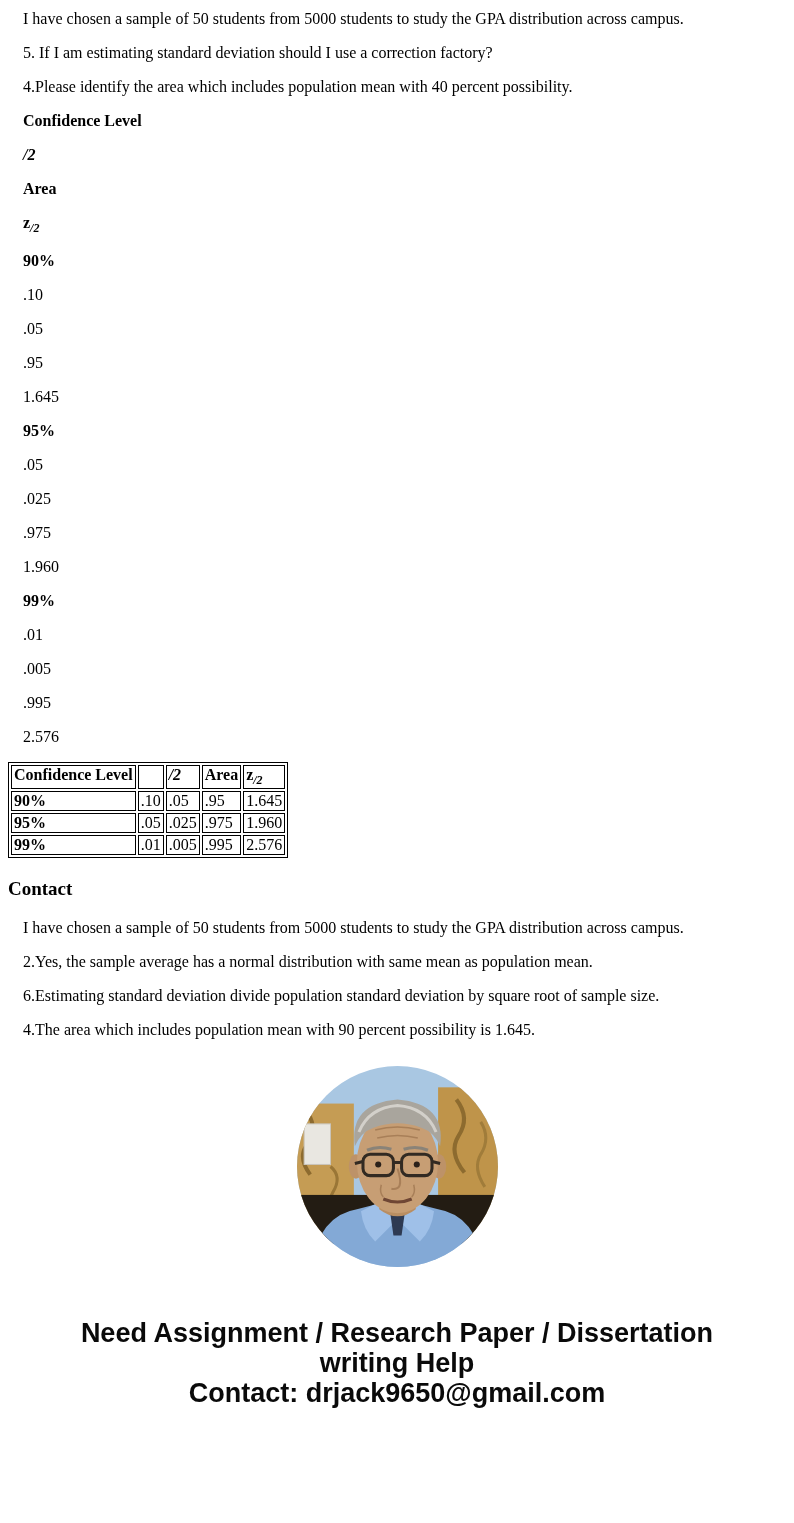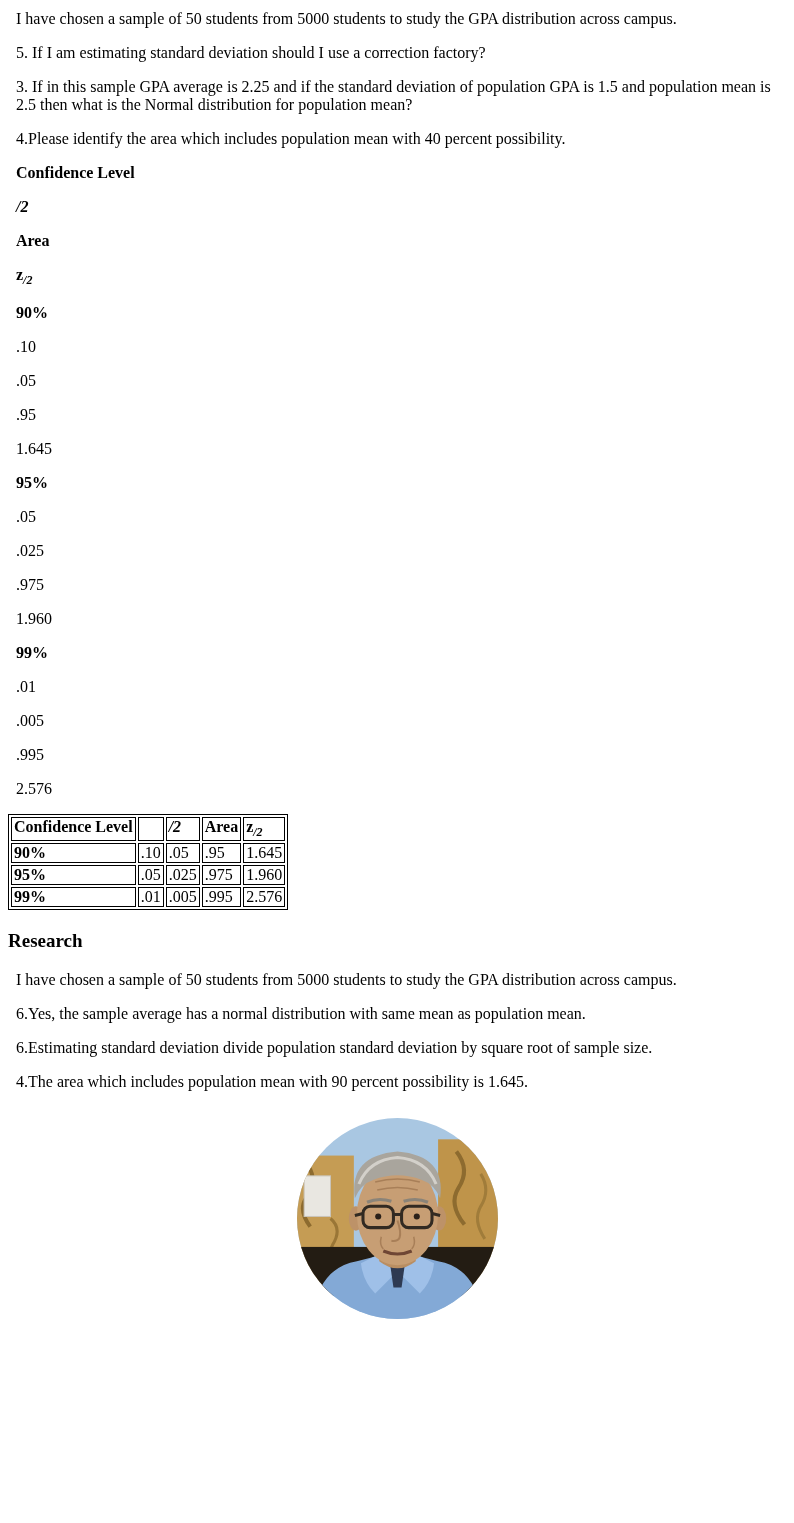--- a/index.html
+++ b/index.html
@@ -4,21 +4,21 @@
 <style>
   html, body { background: #ffffff; }
   body {
     margin: 8px;
     width: 778px;
     color: #000000;
     font-family: "Liberation Serif", serif;
     font-size: 16px;
     line-height: normal;
   }
-  p { margin: 16px 8px; }
+  p { margin: 16px 15px; }
   p.first { margin-top: 2px; }
   .bold { font-weight: bold; }
   .ital { font-style: italic; }
   sub.zsub { font-size: 12px; font-style: italic; font-weight: bold; }
   table.cl-table {
     border-collapse: separate;
     border-spacing: 2px;
     border: 1px solid #000;
     margin: 16px 0;
   }
@@ -58,21 +58,20 @@
   }
 </style>
 </head>
 <body>
 
 <div>
 
   <p class="first">I have chosen a sample of 50 students from 5000 students to study the GPA distribution across campus.</p>
 
   <p>5. If I am estimating standard deviation should I use a correction factory?</p>
-  <p>3. If in this sample GPA average is 2.25 and if the standard deviation of population GPA is 1.5 and population mean is 2.5 then what is the Normal distribution for population mean?</p>
   <p>4.Please identify the area which includes population mean with 40 percent possibility.</p>
 
   <p class="bold">Confidence Level</p>
   <p class="bold ital">/2</p>
   <p class="bold">Area</p>
   <p class="bold"><span>z</span><sub class="zsub">/2</sub></p>
 
   <p class="bold">90%</p>
   <p>.10</p>
   <p>.05</p>
@@ -117,24 +116,24 @@
       <tr>
         <td class="bold">99%</td>
         <td>.01</td>
         <td>.005</td>
         <td>.995</td>
         <td>2.576</td>
       </tr>
     </tbody>
   </table>
 
-  <h2 class="solution-heading">Research</h2>
+  <h2 class="solution-heading">Contact</h2>
 
   <p>I have chosen a sample of 50 students from 5000 students to study the GPA distribution across campus.</p>
-  <p>6.Yes, the sample average has a normal distribution with same mean as population mean.</p>
+  <p>2.Yes, the sample average has a normal distribution with same mean as population mean.</p>
   <p>6.Estimating standard deviation divide population standard deviation by square root of sample size.</p>
   <p>4.The area which includes population mean with 90 percent possibility is 1.645.</p>
 
   <p class="photo-wrap">
     <svg width="203" height="203" viewBox="0 0 200 200" aria-hidden="true">
       <defs>
         <clipPath id="pc">
             <circle cx="100" cy="100" r="99"></circle>
           </clipPath>
       </defs>
@@ -165,14 +164,18 @@
         <path d="M96 96 h8 M66 95 L58 97 M134 95 L142 97" stroke="#322a22" stroke-width="3" fill="none"></path>
         <circle cx="81" cy="98" r="3" fill="#2b211a"></circle>
         <circle cx="119" cy="98" r="3" fill="#2b211a"></circle>
         <path d="M100 102 q4 12 2 17 q-2 4 -8 3" stroke="#a87f58" stroke-width="2" fill="none"></path>
         <path d="M84 118 q-2 8 2 12 M116 118 q2 8 -2 12" stroke="#a87f58" stroke-width="1.5" fill="none"></path>
         <path d="M86 132 q14 6 28 0" stroke="#6f4634" stroke-width="3" fill="none"></path>
       </g>
     </svg>
   </p>
 
+  <div class="footer">
+    <div><span>Need Assignment / Research Paper / Dissertation</span><br><span>writing Help</span></div>
+    <div>Contact: drjack9650@gmail.com</div>
+  </div>
 
 </div>
 
 </body></html>

